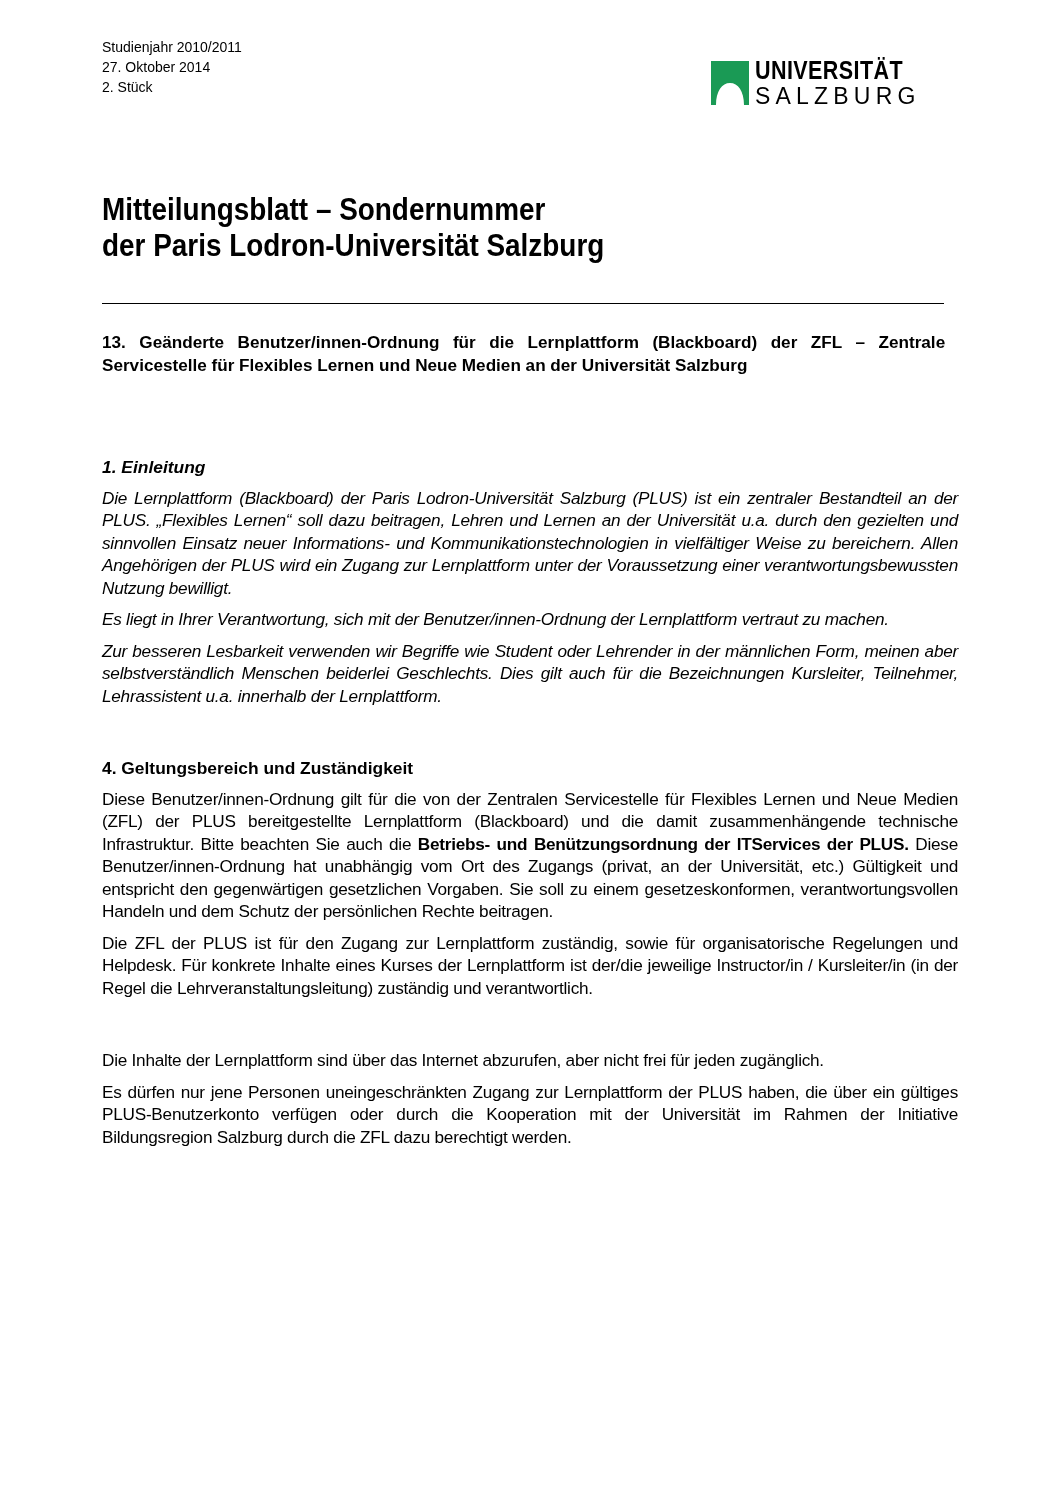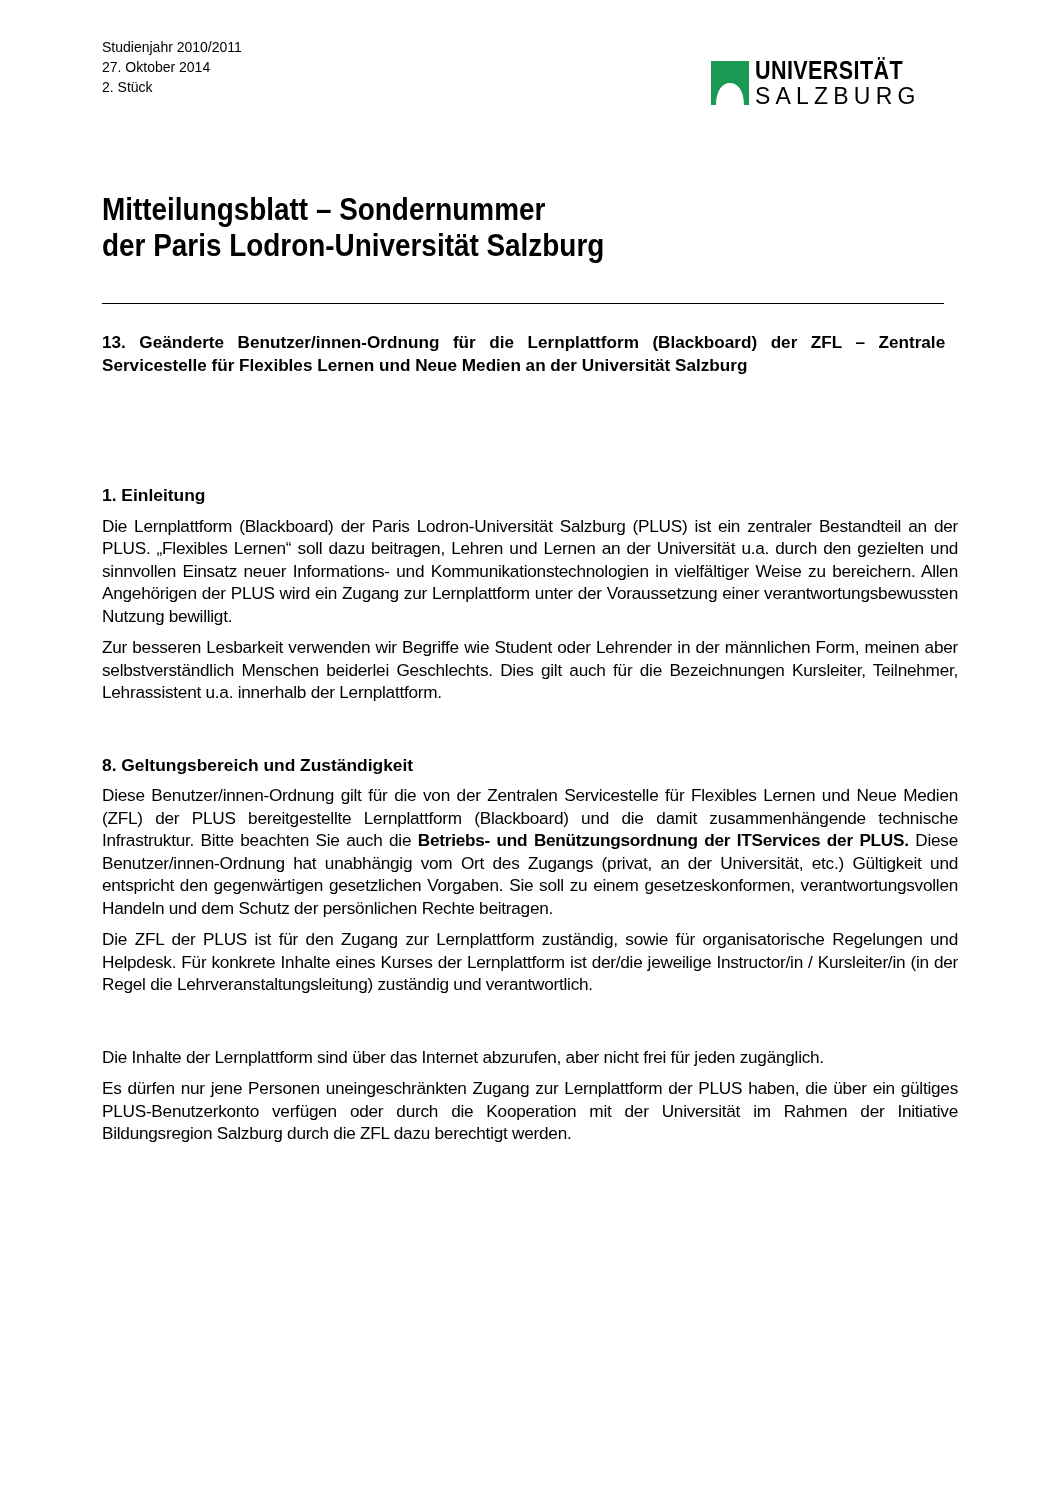--- a/index.html
+++ b/index.html
@@ -43,21 +43,21 @@
   .subject {
     font-weight: bold; font-size: 17.4px; margin: 0;
     transform: scaleX(0.985); transform-origin: left;
   }
   h2 {
     font-size: 17.4px; font-weight: bold; margin: 0; line-height: 22.5px;
   }
   p {
     margin: 0; text-align: justify;
   }
-  .sec1 { margin-top: 108px; }
+  .sec1 { margin-top: 80px; font-style: italic; }
   .sec2, .sec3 { margin-top: 50px; }
   h2 + p { margin-top: 8px; }
   p + p { margin-top: 9px; }
   .body-text { letter-spacing: -0.25px; }
 </style>
 </head>
 <body>
 
 <div class="meta">
   <div>Studienjahr 2010/2011</div>
@@ -79,25 +79,26 @@
 </div>
 
 <div class="rule"></div>
 
 <div class="content">
   <p class="subject">13. Geänderte Benutzer/innen-Ordnung für die Lernplattform (Blackboard) der ZFL – Zentrale Servicestelle für Flexibles Lernen und Neue Medien an der Universität Salzburg</p>
 
   <section class="sec1">
     <h2>1. Einleitung</h2>
     <p class="body-text">Die Lernplattform (Blackboard) der Paris Lodron-Universität Salzburg (PLUS) ist ein zentraler Bestandteil an der PLUS. „Flexibles Lernen“ soll dazu beitragen, Lehren und Lernen an der Universität u.a. durch den gezielten und sinnvollen Einsatz neuer Informations- und Kommunikationstechnologien in vielfältiger Weise zu bereichern. Allen Angehörigen der PLUS wird ein Zugang zur Lernplattform unter der Voraussetzung einer verantwortungsbewussten Nutzung bewilligt.</p>
+    <p class="body-text">Es liegt in Ihrer Verantwortung, sich mit der Benutzer/innen-Ordnung der Lernplattform vertraut zu machen.</p>
     <p class="body-text">Zur besseren Lesbarkeit verwenden wir Begriffe wie Student oder Lehrender in der männlichen Form, meinen aber selbstverständlich Menschen beiderlei Geschlechts. Dies gilt auch für die Bezeichnungen Kursleiter, Teilnehmer, Lehrassistent u.a. innerhalb der Lernplattform.</p>
   </section>
 
   <section class="sec2">
-    <h2>8. Geltungsbereich und Zuständigkeit</h2>
+    <h2>4. Geltungsbereich und Zuständigkeit</h2>
     <p class="body-text"><span>Diese Benutzer/innen-Ordnung gilt für die von der Zentralen Servicestelle für Flexibles Lernen und Neue Medien (ZFL) der PLUS bereitgestellte Lernplattform (Blackboard) und die damit zusammenhängende technische Infrastruktur. Bitte beachten Sie auch die </span><b>Betriebs- und Benützungsordnung der ITServices der PLUS.</b><span> Diese Benutzer/innen-Ordnung hat unabhängig vom Ort des Zugangs (privat, an der Universität, etc.) Gültigkeit und entspricht den gegenwärtigen gesetzlichen Vorgaben. Sie soll zu einem gesetzeskonformen, verantwortungsvollen Handeln und dem Schutz der persönlichen Rechte beitragen.</span></p>
     <p class="body-text">Die ZFL der PLUS ist für den Zugang zur Lernplattform zuständig, sowie für organisatorische Regelungen und Helpdesk. Für konkrete Inhalte eines Kurses der Lernplattform ist der/die jeweilige Instructor/in / Kursleiter/in (in der Regel die Lehrveranstaltungsleitung) zuständig und verantwortlich.</p>
   </section>
 
   <section class="sec3">
     <p class="body-text">Die Inhalte der Lernplattform sind über das Internet abzurufen, aber nicht frei für jeden zugänglich.</p>
     <p class="body-text">Es dürfen nur jene Personen uneingeschränkten Zugang zur Lernplattform der PLUS haben, die über ein gültiges PLUS-Benutzerkonto verfügen oder durch die Kooperation mit der Universität im Rahmen der Initiative Bildungsregion Salzburg durch die ZFL dazu berechtigt werden.</p>
   </section>
 </div>
 

